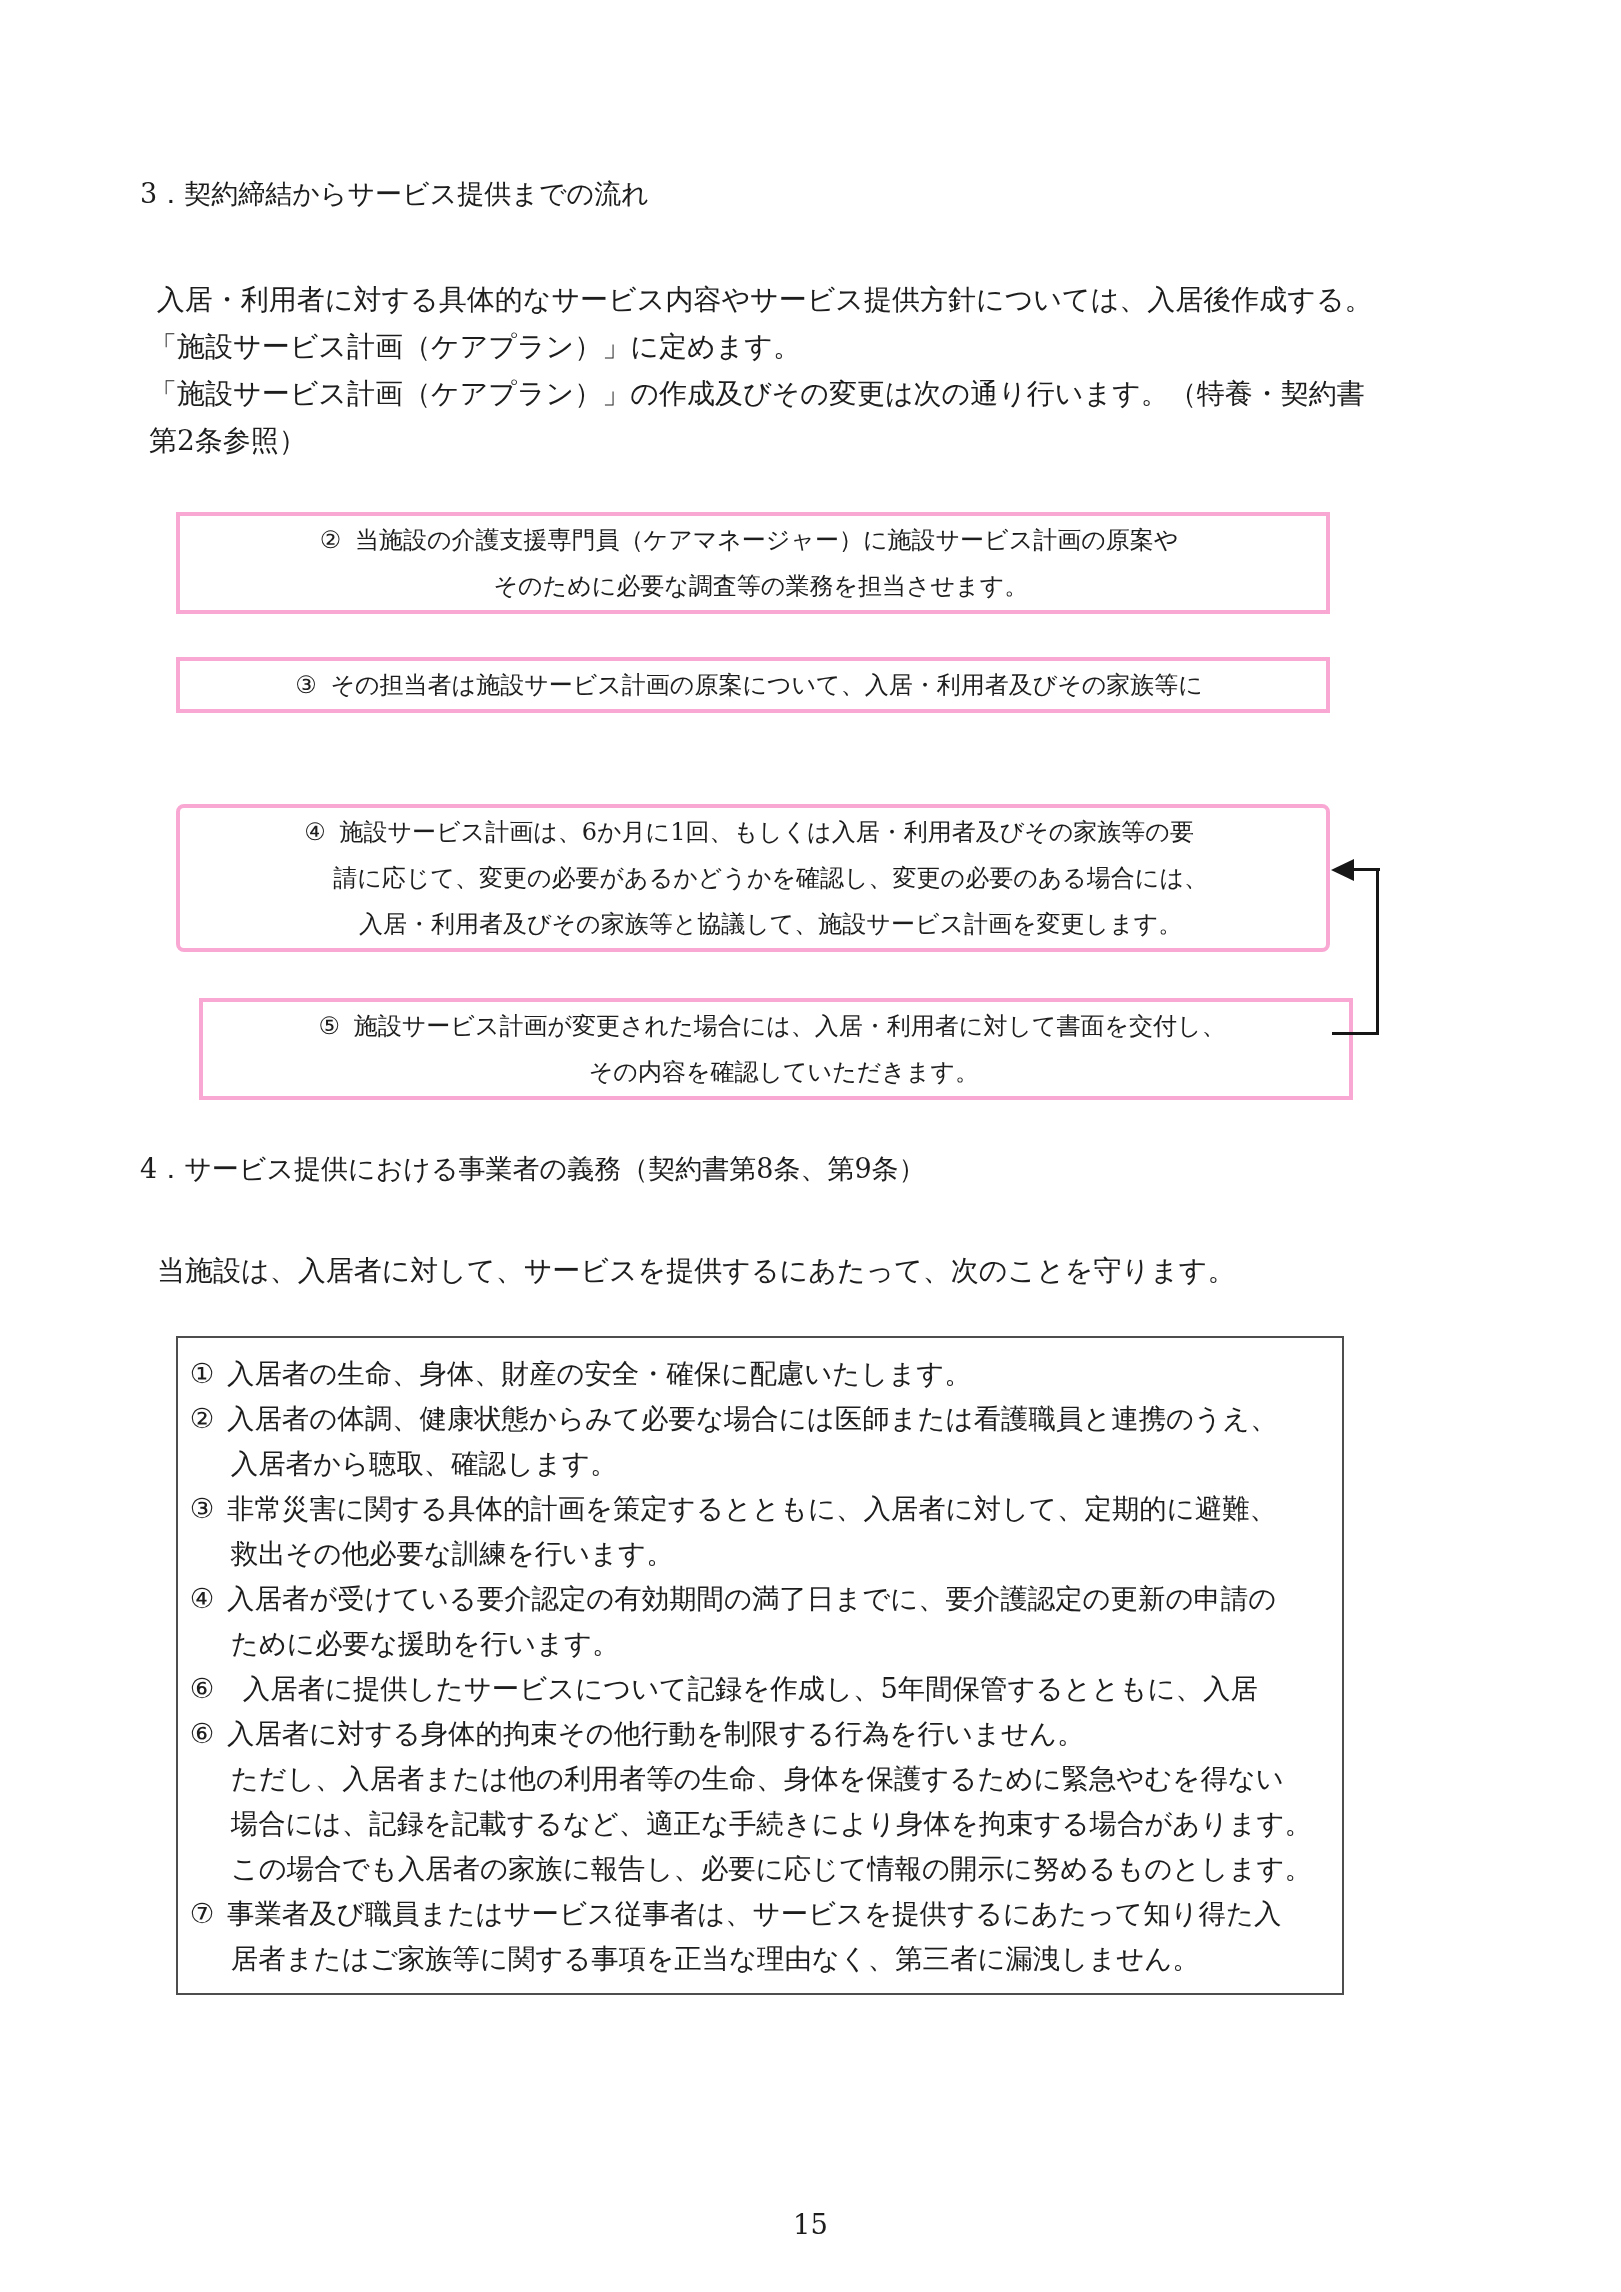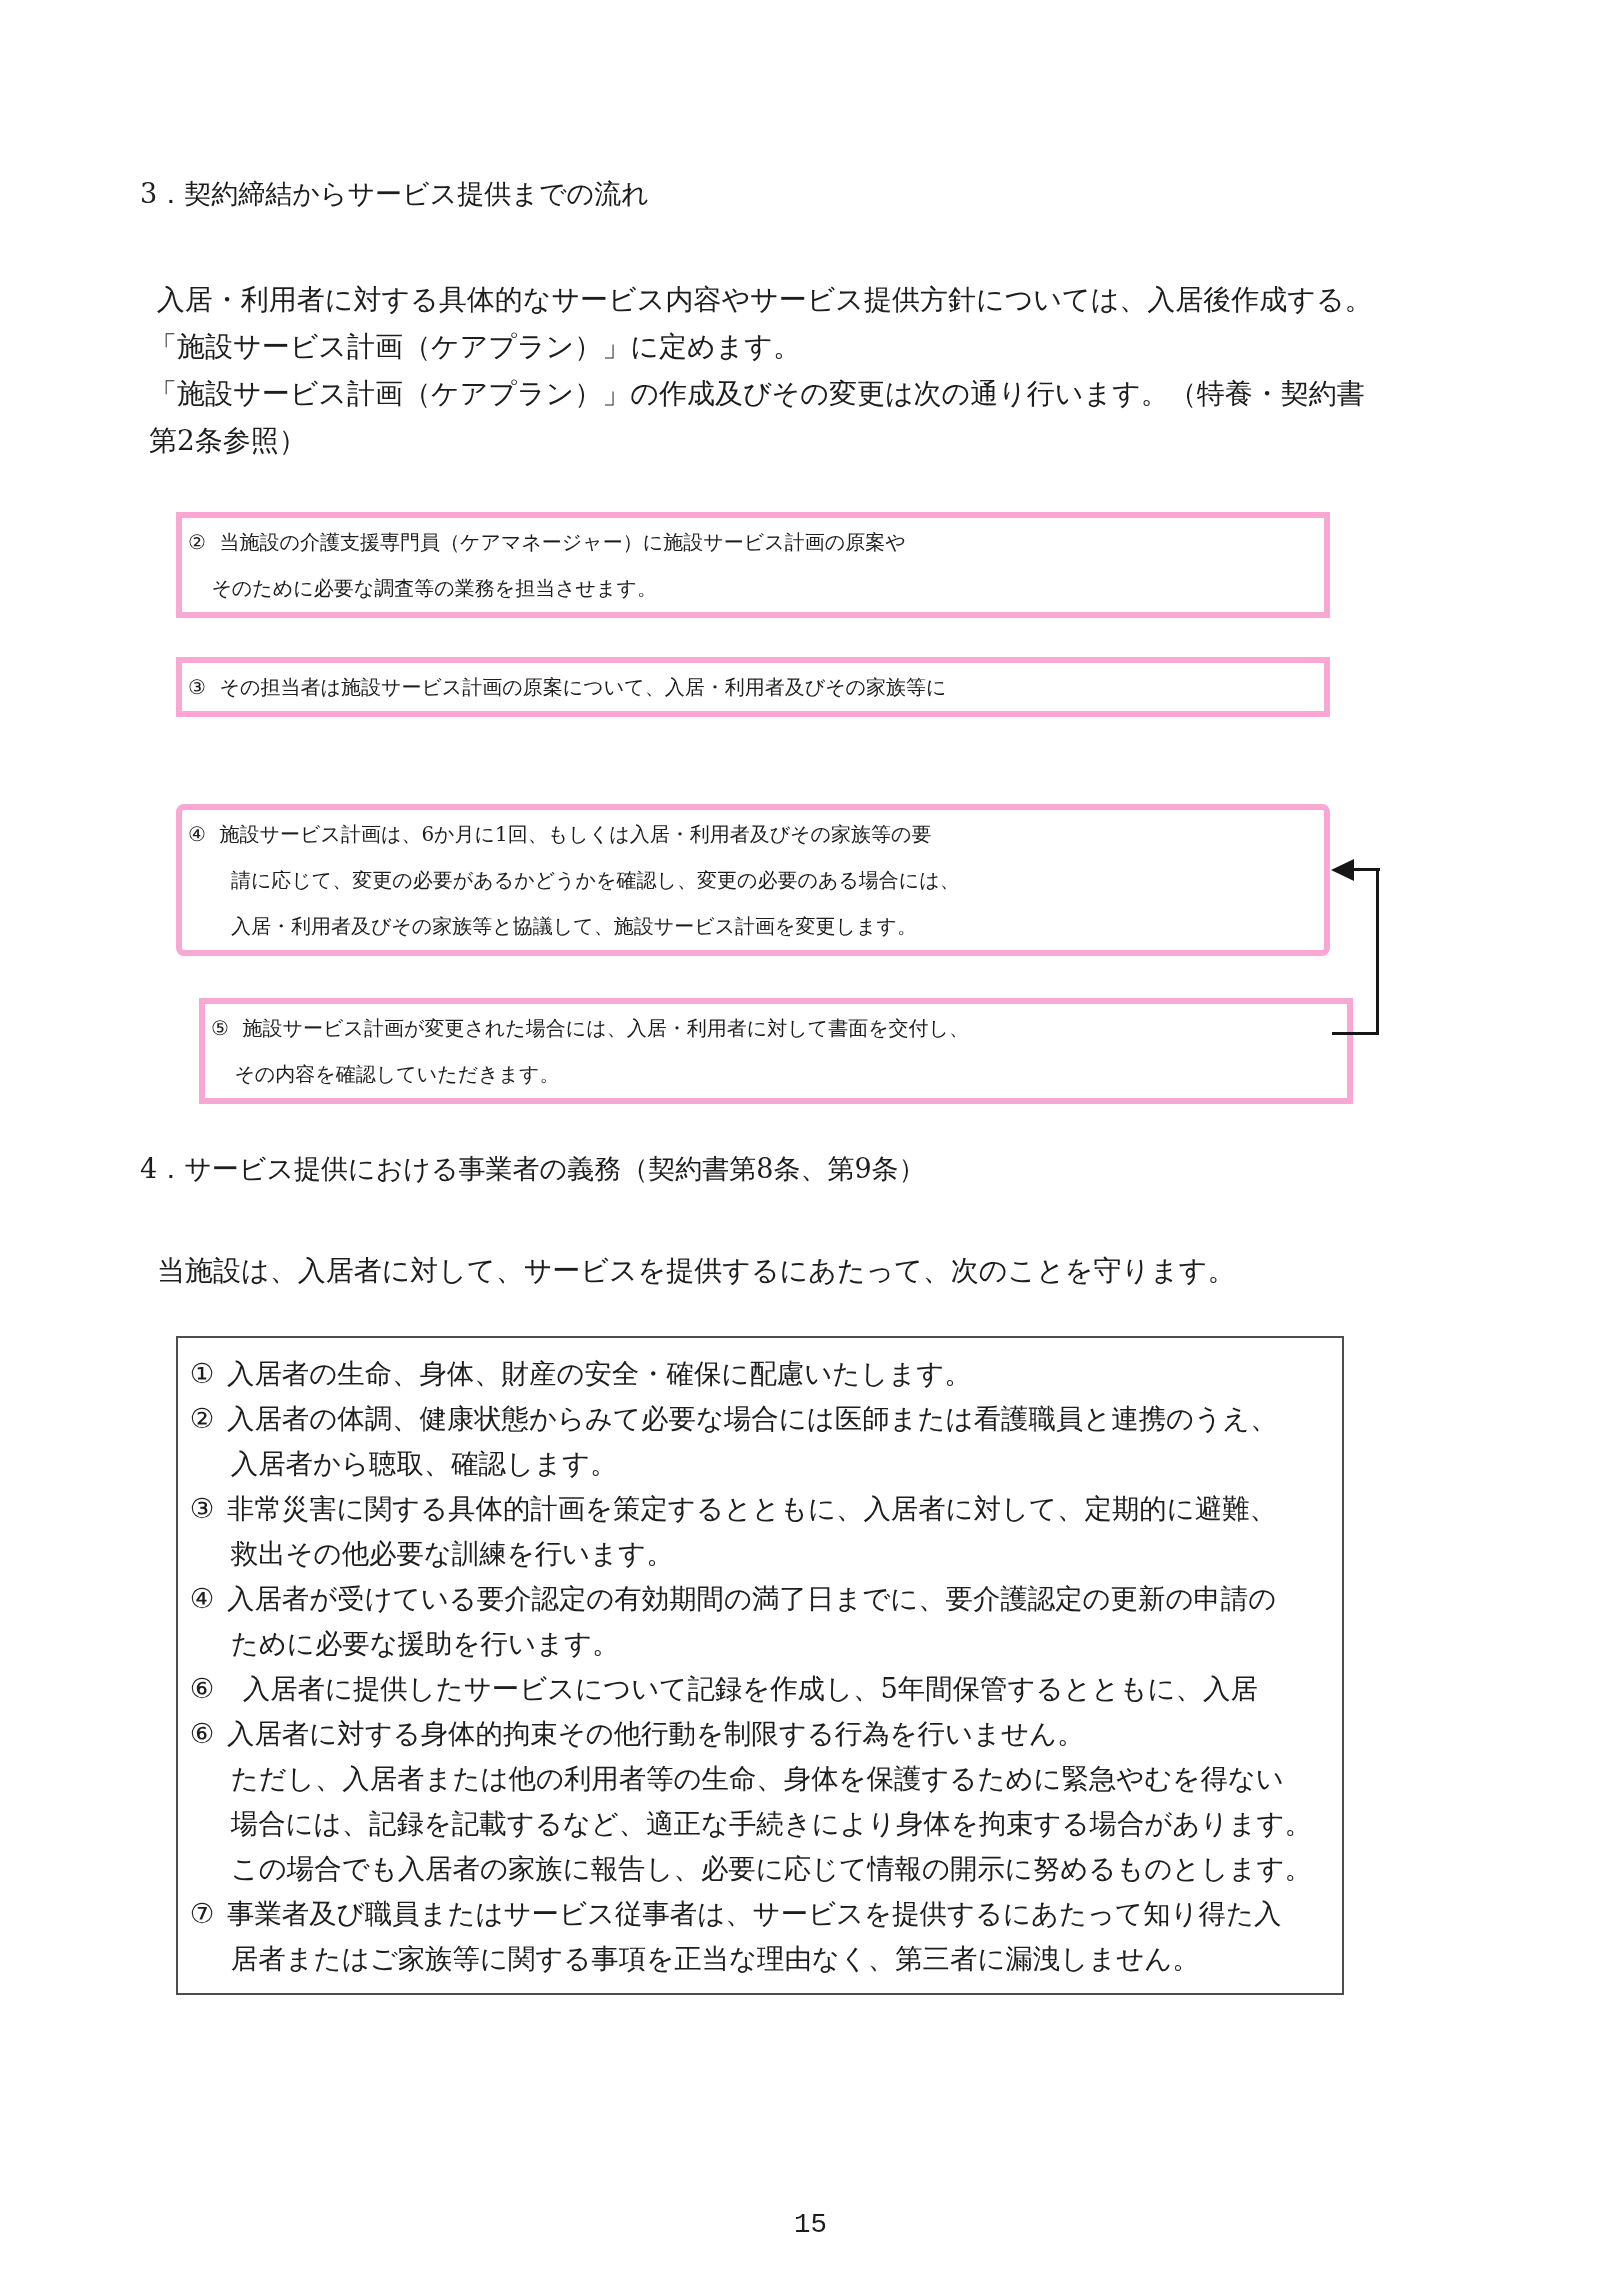--- a/index.html
+++ b/index.html
@@ -15,24 +15,25 @@
   #section3-heading{left:140px;top:176px;}
   #section4-heading{left:140px;top:1151px;}
 
   .intro{position:absolute;font-size:28px;line-height:47px;}
   #section3-intro{left:149px;top:276px;}
   #section3-intro .l1{padding-left:7.8px;}
   #section4-intro{left:157px;top:1247px;white-space:nowrap;}
 
   .fbox{
     position:absolute;left:176px;width:1154px;
-    border:6px solid #f9a8d4;box-sizing:border-box;
-    font-size:20px;line-height:46px;
+    border:4px solid #f9a8d4;box-sizing:border-box;
+    font-size:24px;line-height:46px;
     padding:1px 13.7px 1px 5.9px;
     background:#ffffff;
+    text-align:center;
   }
   #flow-box-2{top:512px;}
   #flow-box-3{top:657px;}
   #flow-box-4{top:804px;border-radius:8px;}
   #flow-box-5{top:998px;margin-left:23px;}
   .bl{white-space:nowrap;}
   .mk{display:inline-block;margin-right:13.7px;}
   .ind1{padding-left:23.5px;}
   .ind2{padding-left:43px;}
 
@@ -52,21 +53,21 @@
   #arrow-v{left:1376px;top:868px;width:2.9px;height:167px;}
   #arrow-top{left:1353px;top:868px;width:26.5px;height:2.9px;}
   #arrow-bottom{left:1332px;top:1032px;width:47px;height:2.9px;}
   #arrow-head{
     position:absolute;left:1331px;top:859px;width:0;height:0;
     border-top:11.8px solid transparent;
     border-bottom:11.8px solid transparent;
     border-right:23.5px solid #161616;
   }
 
-  .pageno{position:absolute;left:0;top:2209px;width:100%;text-align:center;font-size:27.4px;font-family:Liberation Mono, monospace;}
+  .pageno{position:absolute;left:0;top:2209px;width:100%;text-align:center;font-size:27.4px;}
 </style>
 </head>
 <body>
 
 <div class="page">
 
   <div class="heading" id="section3-heading">3．契約締結からサービス提供までの流れ</div>
 
   <div class="intro" id="section3-intro">
     <div class="bl l1">入居・利用者に対する具体的なサービス内容やサービス提供方針については、入居後作成する。</div>

